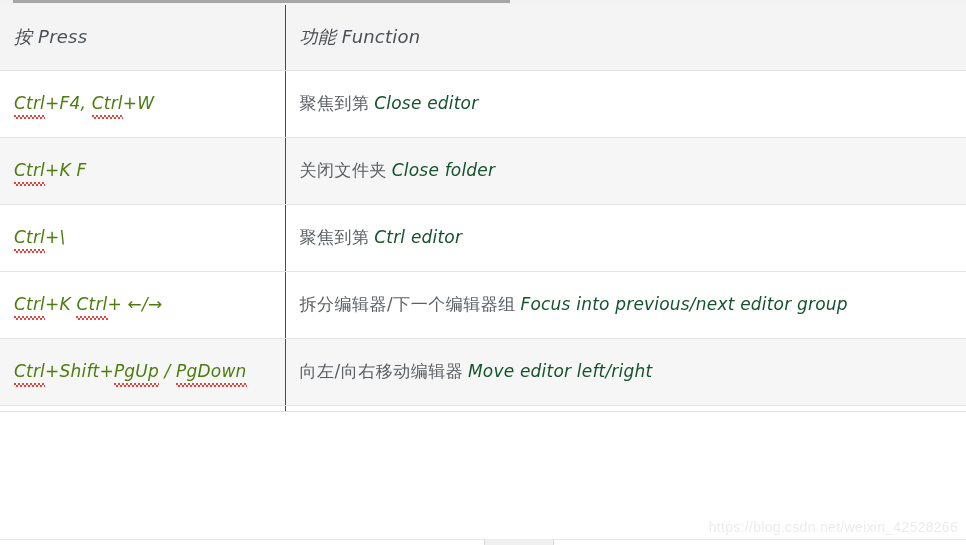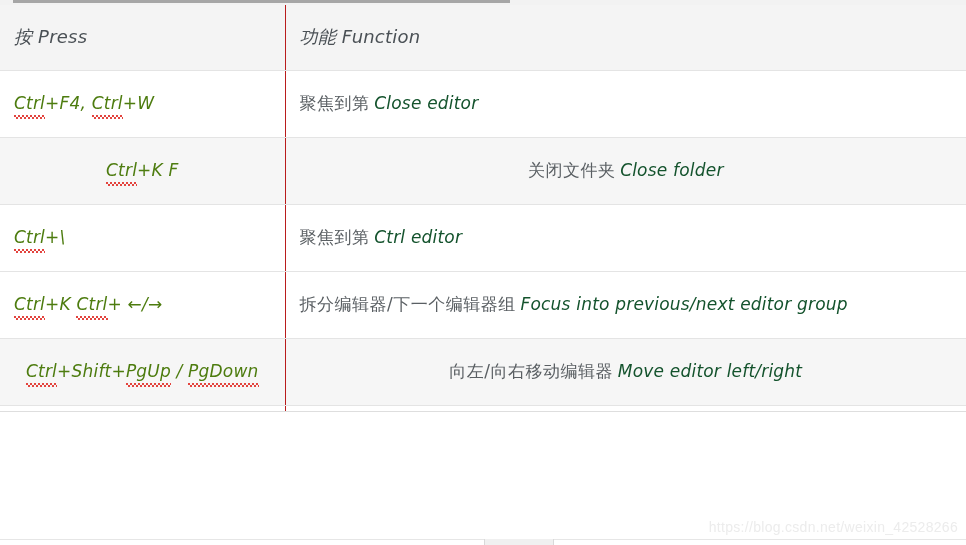--- a/index.html
+++ b/index.html
@@ -67,21 +67,21 @@
 
   table.shortcut-table thead th {
     height: 65px;
     background: #f4f4f4;
     font-size: 18px;
     color: #4a5055;
   }
 
   table.shortcut-table tbody tr { height: 67px; }
   table.shortcut-table tbody tr.odd  td { background: #ffffff; }
-  table.shortcut-table tbody tr.even td { background: #f6f6f6; text-align: center; }
+  table.shortcut-table tbody tr.even td { background: #f6f6f6; }
 
   
   table.shortcut-table tbody tr.sliver { height: 6px; }
   table.shortcut-table tbody tr.sliver td {
     background: #ffffff;
     border-bottom: 1px solid #dedede;
     padding: 0;
   }
 
   .cell-inner {

